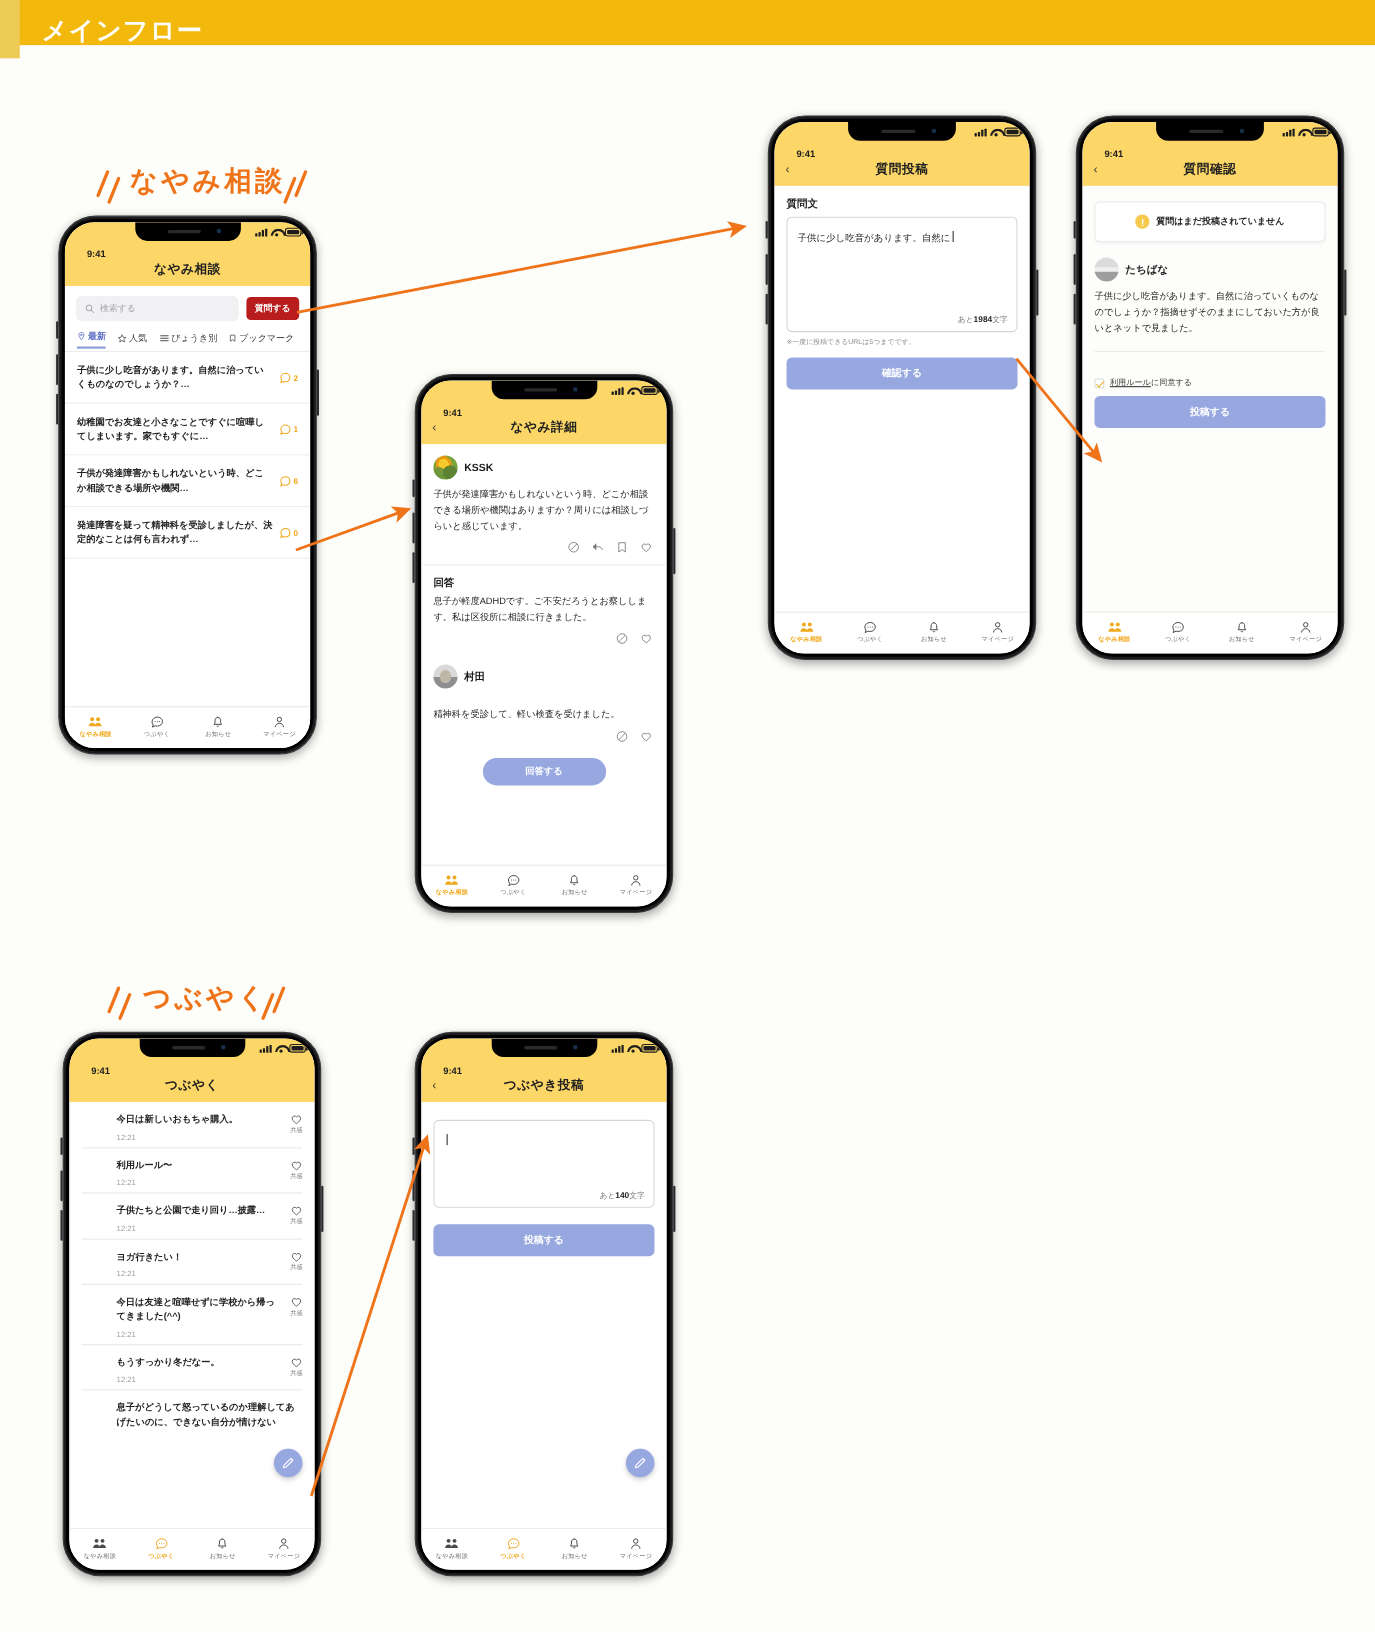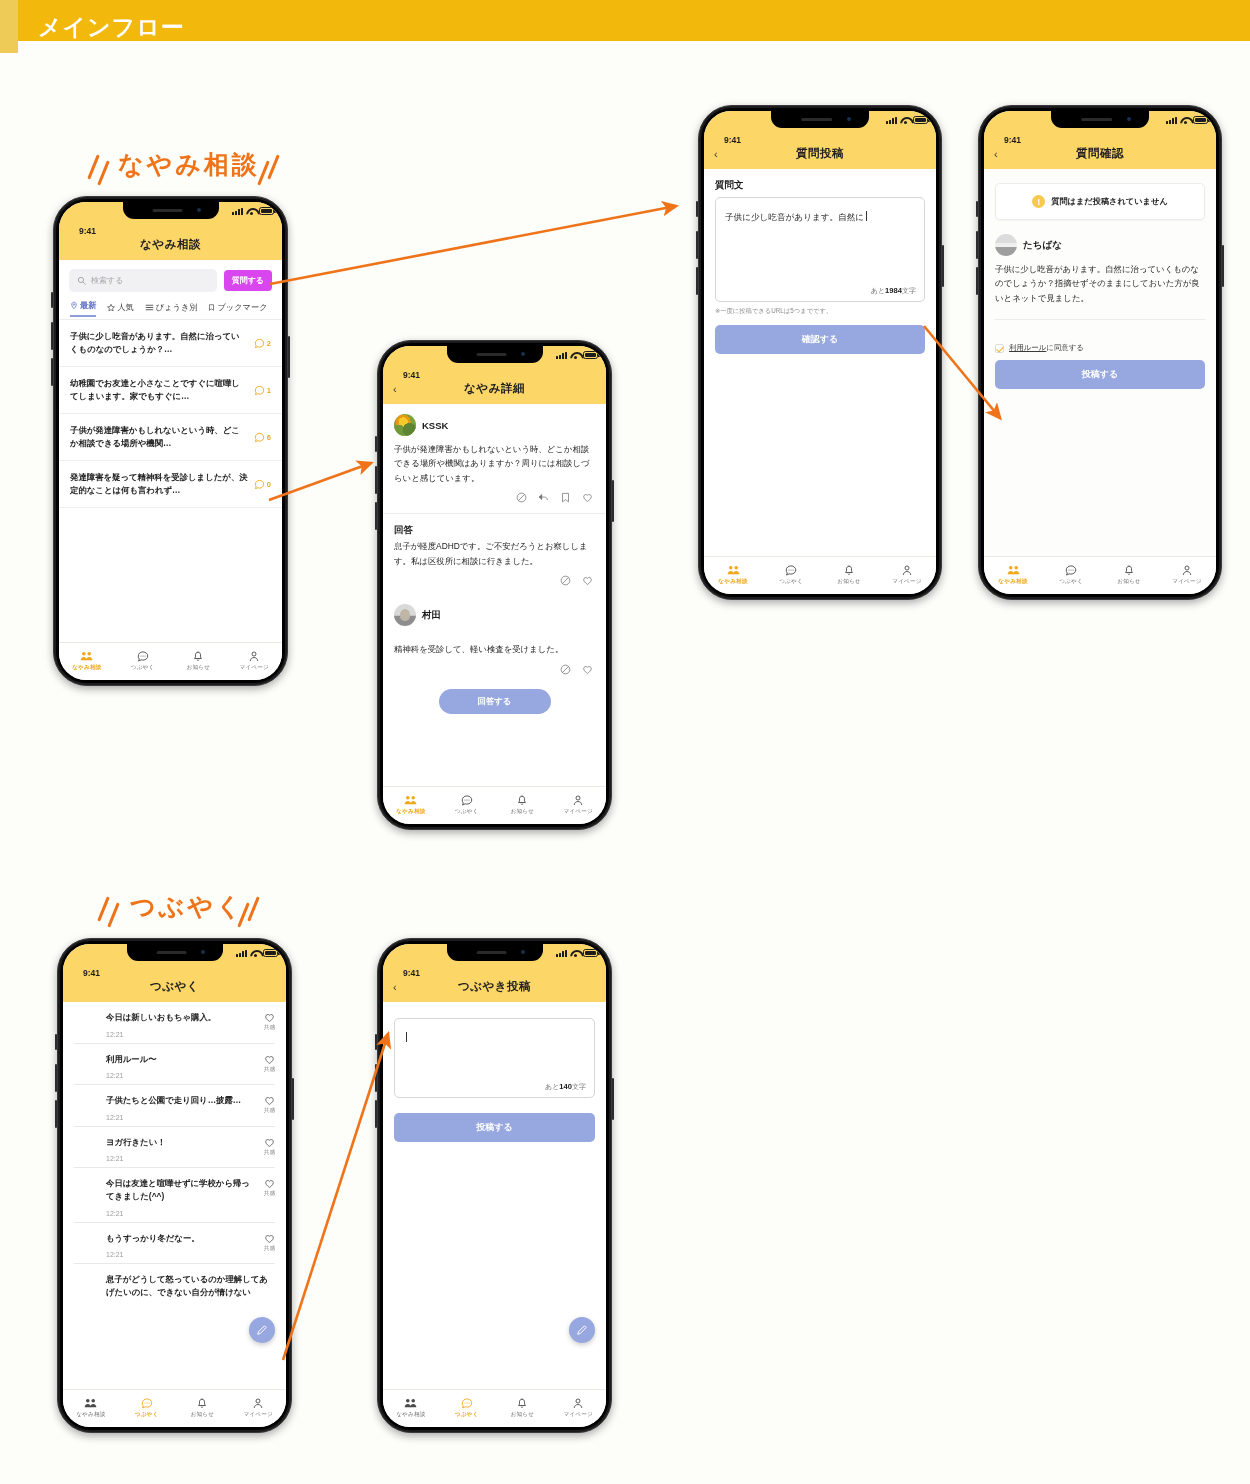--- a/index.html
+++ b/index.html
@@ -98,21 +98,21 @@
   .body-pad { position:absolute; left:0; right:0; top:58px; bottom:38px; background:#fff; overflow:hidden; }
 
   
   .searchrow { display:flex; align-items:center; gap:7px; padding:9px 10px 6px 10px; }
   .searchbox {
     flex:1; height:23px; background:#f1f1f3; border-radius:5px;
     display:flex; align-items:center; gap:5px; padding:0 8px;
   }
   .searchbox .ph { font-size:8px; color:#a6a6ab; }
   .btn-ask {
-    background:#d946ef; color:#fff; font-size:8px; font-weight:bold;
+    background:#b91c1c; color:#fff; font-size:8px; font-weight:bold;
     border-radius:4px; padding:5px 8px; white-space:nowrap;
   }
   .filters { display:flex; gap:11px; padding:2px 11px 0 11px; align-items:flex-end; }
   .filters .f { display:flex; align-items:center; gap:2px; font-size:8.2px; color:#3d3d3d; padding-bottom:4px; }
   .filters .f.active { color:#5d6fc4; font-weight:bold; border-bottom:2px solid #8d9ddb; }
   .list { border-top:1px solid #ececec; margin-top:2px; }
   .list-item {
     display:flex; align-items:center; justify-content:space-between; gap:6px;
     padding:10px 11px; border-bottom:1px solid #eeeeee;
   }

